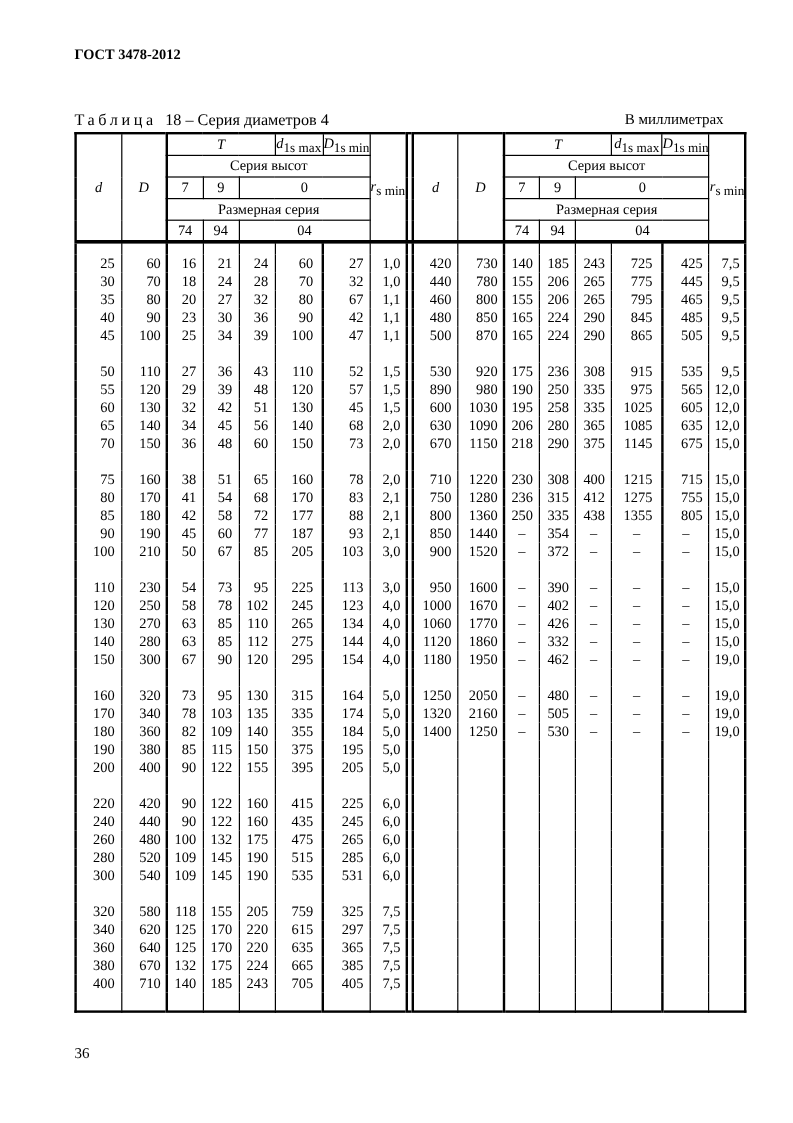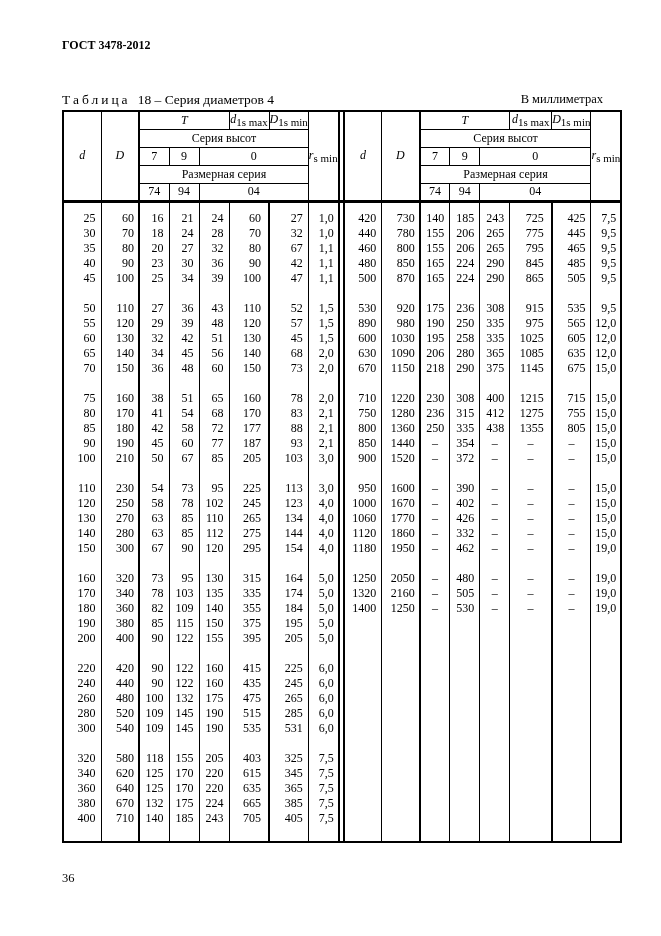--- a/index.html
+++ b/index.html
@@ -822,41 +822,41 @@
           <td class="dc cd1s"></td>
           <td class="dc cD1s"></td>
           <td class="dc crs"></td>
         </tr>
         <tr class="data-row">
           <td class="dc cd">320</td>
           <td class="dc cD">580</td>
           <td class="dc c74">118</td>
           <td class="dc c94">155</td>
           <td class="dc c04">205</td>
-          <td class="dc cd1s">403</td>
+          <td class="dc cd1s">759</td>
           <td class="dc cD1s">325</td>
           <td class="dc crs">7,5</td>
           <td class="divider"></td>
           <td class="dc cd"></td>
           <td class="dc cD"></td>
           <td class="dc c74"></td>
           <td class="dc c94"></td>
           <td class="dc c04"></td>
           <td class="dc cd1s"></td>
           <td class="dc cD1s"></td>
           <td class="dc crs"></td>
         </tr>
         <tr class="data-row">
           <td class="dc cd">340</td>
           <td class="dc cD">620</td>
           <td class="dc c74">125</td>
           <td class="dc c94">170</td>
           <td class="dc c04">220</td>
           <td class="dc cd1s">615</td>
-          <td class="dc cD1s">345</td>
+          <td class="dc cD1s">297</td>
           <td class="dc crs">7,5</td>
           <td class="divider"></td>
           <td class="dc cd"></td>
           <td class="dc cD"></td>
           <td class="dc c74"></td>
           <td class="dc c94"></td>
           <td class="dc c04"></td>
           <td class="dc cd1s"></td>
           <td class="dc cD1s"></td>
           <td class="dc crs"></td>

